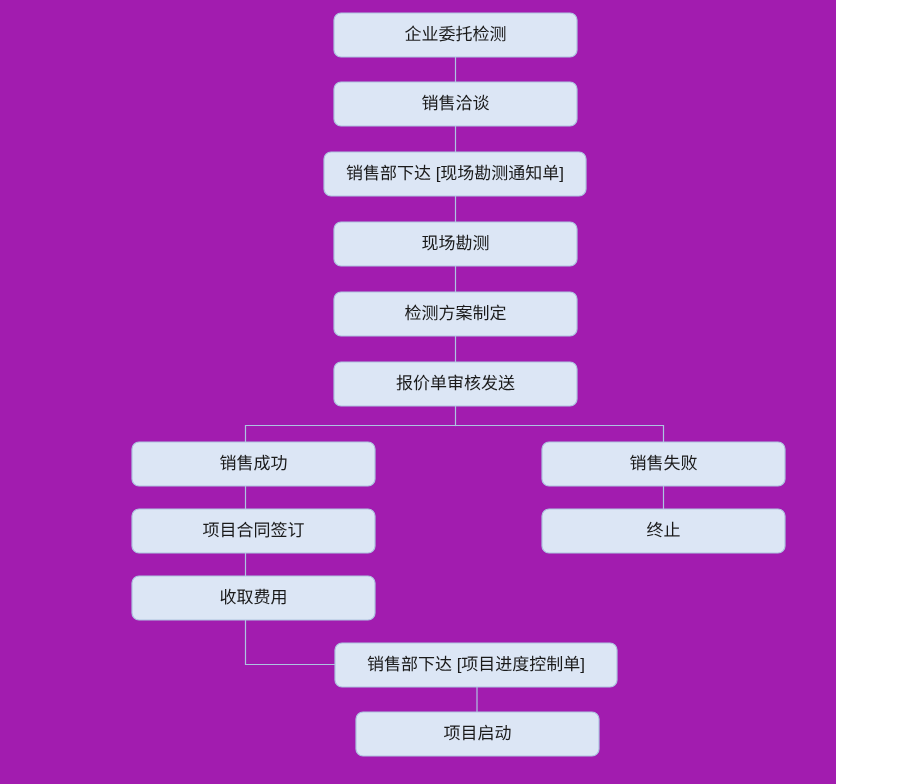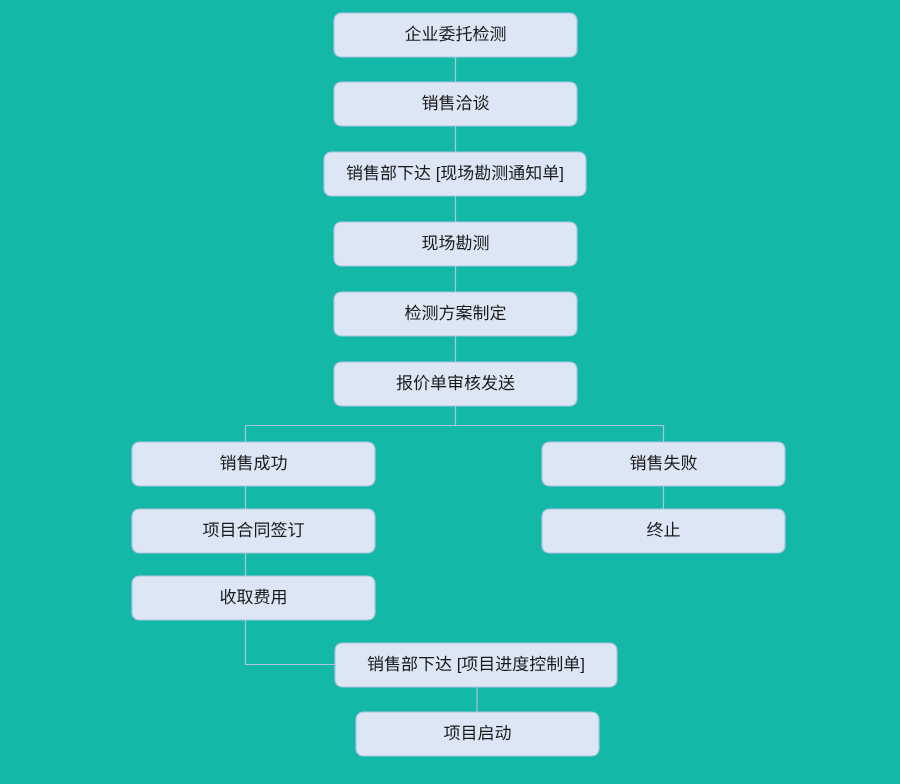--- a/index.html
+++ b/index.html
@@ -9,23 +9,23 @@
     background: #ffffff;
   }
   body {
     width: 900px;
     height: 784px;
     font-family: "Liberation Sans", "DejaVu Sans", sans-serif;
     overflow: hidden;
   }
   #flow-root {
     position: relative;
-    width: 900px;
+    width: 836px;
     height: 784px;
-    background: #14b8a6;
+    background: #a21caf;
   }
   svg.flow-canvas {
     position: absolute;
     top: 0;
     left: 0;
     width: 900px;
     height: 784px;
     display: block;
   }
   .node-rect {

